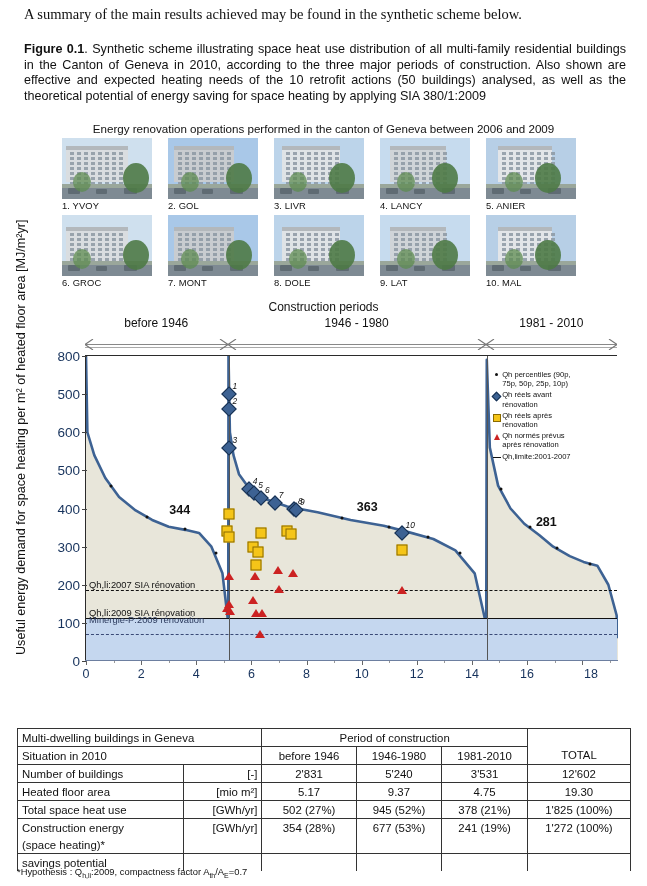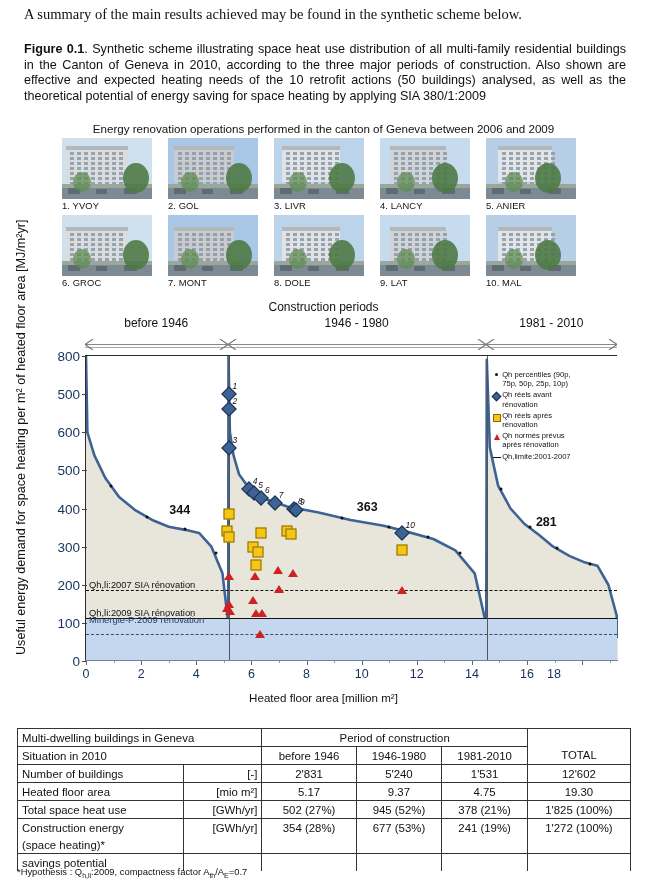--- a/index.html
+++ b/index.html
@@ -982,21 +982,21 @@
           <div class="xtick" style="left: 220.518px;">8</div>
           <div class="xtickmark" style="left: 220.518px;"></div>
           <div class="xtick" style="left: 275.648px;">10</div>
           <div class="xtickmark" style="left: 275.648px;"></div>
           <div class="xtick" style="left: 330.777px;">12</div>
           <div class="xtickmark" style="left: 330.777px;"></div>
           <div class="xtick" style="left: 385.907px;">14</div>
           <div class="xtickmark" style="left: 385.907px;"></div>
           <div class="xtick" style="left: 441.036px;">16</div>
           <div class="xtickmark" style="left: 441.036px;"></div>
-          <div class="xtick" style="left: 468px;">18</div>
+          <div class="xtick" style="left: 505px;">18</div>
           <div class="xtickmark" style="left: 496.166px;"></div>
           <div class="xtickmark" style="left: 27.5648px; height: 3px; border-left-color: rgb(153, 153, 153);"></div>
           <div class="xtickmark" style="left: 82.6943px; height: 3px; border-left-color: rgb(153, 153, 153);"></div>
           <div class="xtickmark" style="left: 137.824px; height: 3px; border-left-color: rgb(153, 153, 153);"></div>
           <div class="xtickmark" style="left: 192.953px; height: 3px; border-left-color: rgb(153, 153, 153);"></div>
           <div class="xtickmark" style="left: 248.083px; height: 3px; border-left-color: rgb(153, 153, 153);"></div>
           <div class="xtickmark" style="left: 303.212px; height: 3px; border-left-color: rgb(153, 153, 153);"></div>
           <div class="xtickmark" style="left: 358.342px; height: 3px; border-left-color: rgb(153, 153, 153);"></div>
           <div class="xtickmark" style="left: 413.472px; height: 3px; border-left-color: rgb(153, 153, 153);"></div>
           <div class="xtickmark" style="left: 468.601px; height: 3px; border-left-color: rgb(153, 153, 153);"></div>
@@ -1106,21 +1106,20 @@
           </div>
           <div class="lgrow">
             <div class="lgmark">
               <span style="width:8px;height:0;border-top:1.4px solid #111;display:block;margin-top:4px"></span>
             </div>
             <div class="lgtxt">Qh,limite:2001-2007</div>
           </div>
         </div>
     </div>
 
-    <div class="axtitle-x" id="xtitle" style="top: 391px;">Heated floor area [million m²]</div>
   </div>
   <div class="axtitle-y" id="ytitle" style="left: 14px; top: 655px; width: 330px;">Useful energy demand for space heating per m² of heated floor area [MJ/m²yr]</div>
 
   <div class="tblwrap">
     <table>
       <tbody id="tbody">
           <tr>
             <td colspan="2">Multi-dwelling buildings in Geneva</td>
             <td colspan="3" class="c">Period of construction</td>
             <td class="c noborder-b"></td>
@@ -1130,21 +1129,21 @@
             <td class="c">before 1946</td>
             <td class="c">1946-1980</td>
             <td class="c">1981-2010</td>
             <td class="c noborder-t">TOTAL</td>
           </tr>
           <tr>
             <td>Number of buildings</td>
             <td class="r">[-]</td>
             <td class="c">2'831</td>
             <td class="c">5'240</td>
-            <td class="c">1'531</td>
+            <td class="c">3'531</td>
             <td class="c">12'602</td>
           </tr>
           <tr>
             <td>Heated floor area</td>
             <td class="r">[mio m²]</td>
             <td class="c">5.17</td>
             <td class="c">9.37</td>
             <td class="c">4.75</td>
             <td class="c">19.30</td>
           </tr>

